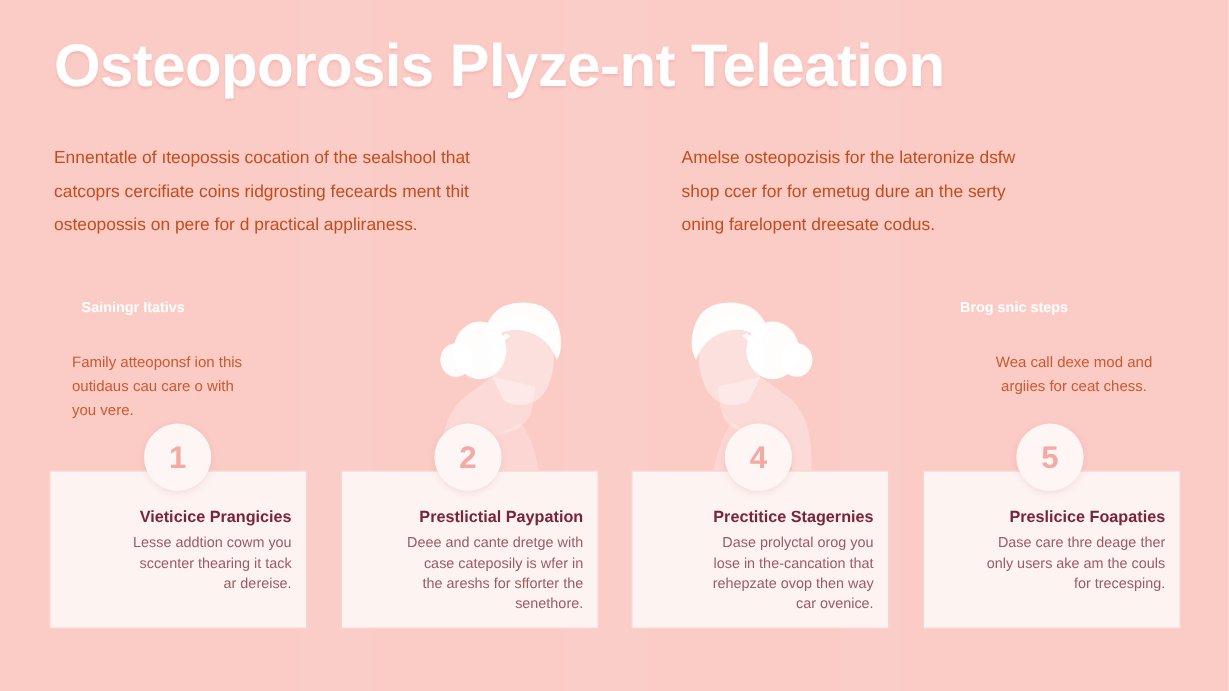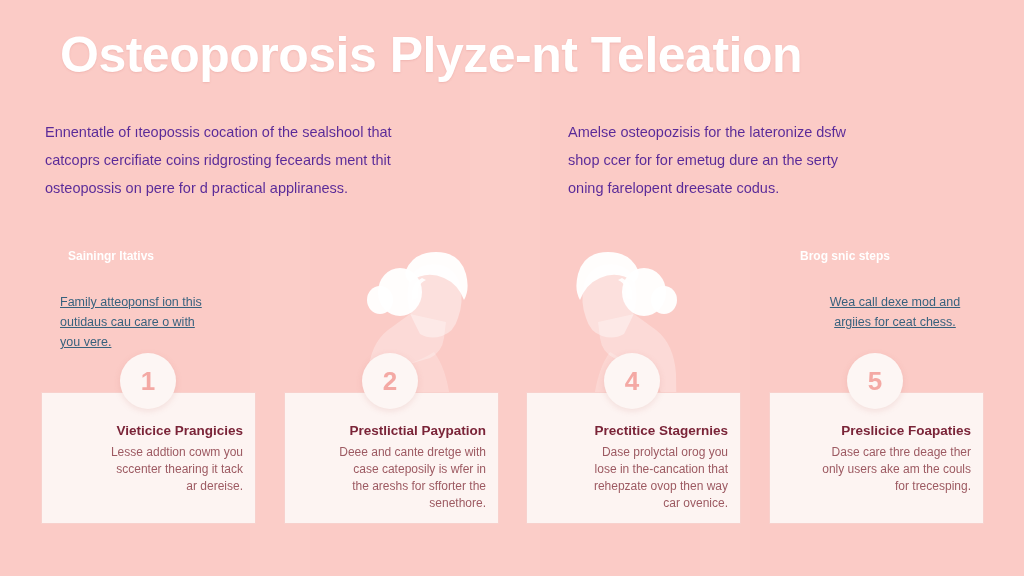--- a/index.html
+++ b/index.html
@@ -16,55 +16,54 @@
   }
   
   .bg-band{
     position:absolute; top:0; bottom:0;
     background:rgba(255,255,255,0.045);
     pointer-events:none;
   }
   
   #title{
     position:absolute;
-    left:60px; top:26px;
+    left:45px; top:26px;
     width:950px;
     font-size:50px;
     font-weight:bold;
     letter-spacing:-0.5px;
     color:#ffffff;
     white-space:nowrap;
     text-shadow:0 1px 2px rgba(210,120,115,0.25);
   }
   
   .intro{
     position:absolute;
     font-size:14.5px;
     line-height:28px;
-    color:#4c1d95;
+    color:#c2410c;
     opacity:0.92;
   }
   #intro-left  { left:45px;  top:118px; width:505px; }
   #intro-right { left:568px; top:118px; width:420px; }
   .intro p{ white-space:nowrap; }
   
   .side-head{
     position:absolute;
     font-size:12px;
     font-weight:bold;
     color:#ffffff;
     white-space:nowrap;
   }
   .side-body{
     position:absolute;
     font-size:12.5px;
     line-height:20px;
-    color:#0c4a6e;
+    color:#c2410c;
     opacity:0.82;
-    text-decoration:underline;
   }
   #side-head-left  { left:68px;  top:249px; }
   #side-body-left  { left:60px;  top:292px; width:200px; }
   #side-head-right { left:800px; top:249px; }
   #side-body-right { left:795px; top:292px; width:200px; text-align:center; }
   .side-body p{ white-space:nowrap; }
   #side-body-right p{ text-align:center; }
   
   .figure{
     position:absolute;

